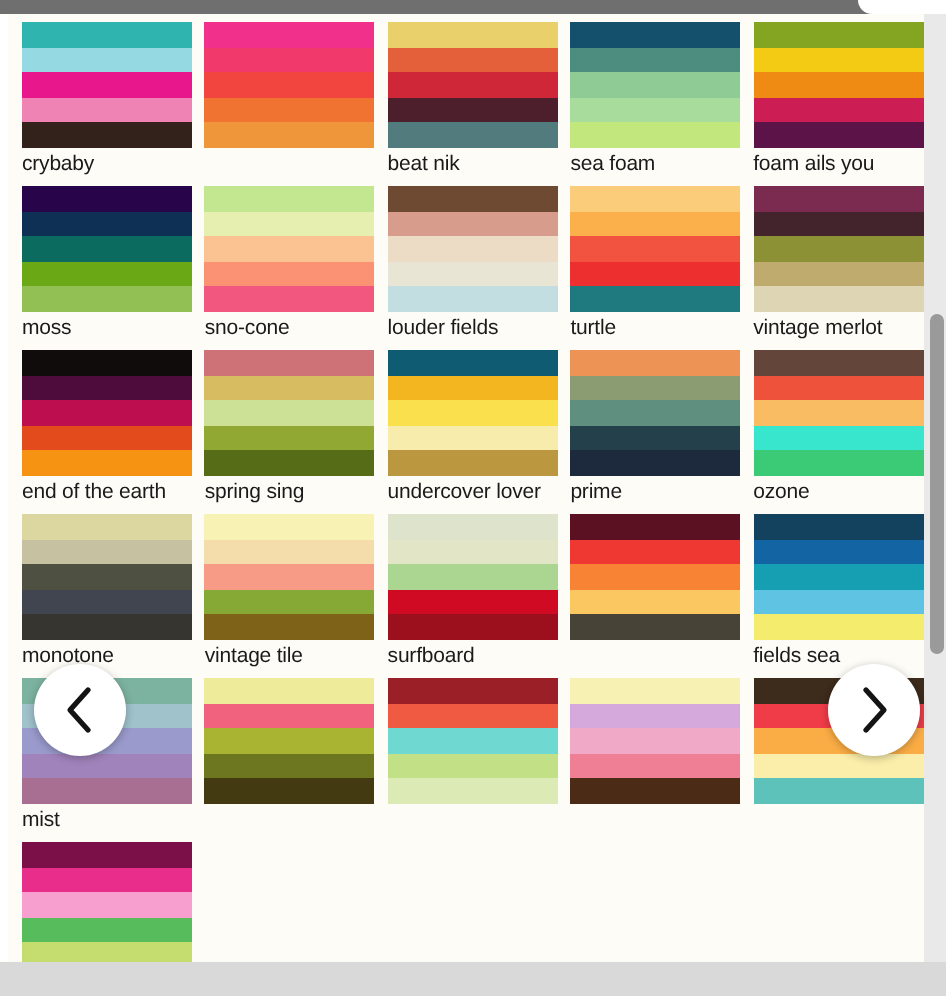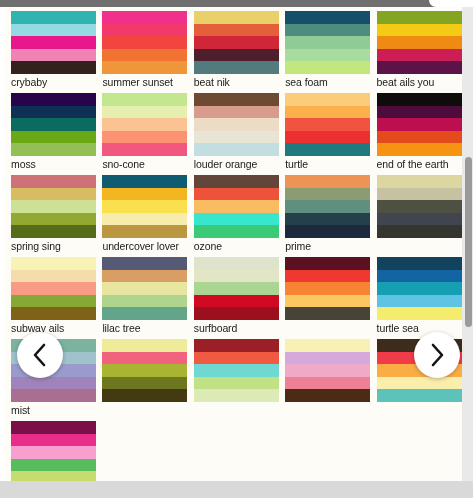--- a/index.html
+++ b/index.html
@@ -144,21 +144,20 @@
         <div class="palette-name">crybaby</div>
       </div>
       <div class="palette">
         <div class="swatches">
           <div class="swatch" style="background: rgb(240, 48, 138);"></div>
           <div class="swatch" style="background: rgb(242, 57, 108);"></div>
           <div class="swatch" style="background: rgb(242, 69, 63);"></div>
           <div class="swatch" style="background: rgb(240, 115, 49);"></div>
           <div class="swatch" style="background: rgb(240, 150, 58);"></div>
         </div>
-        <div class="palette-name">summer sunset</div>
       </div>
       <div class="palette">
         <div class="swatches">
           <div class="swatch" style="background: rgb(233, 208, 106);"></div>
           <div class="swatch" style="background: rgb(228, 96, 58);"></div>
           <div class="swatch" style="background: rgb(207, 39, 56);"></div>
           <div class="swatch" style="background: rgb(77, 31, 44);"></div>
           <div class="swatch" style="background: rgb(82, 123, 125);"></div>
         </div>
         <div class="palette-name">beat nik</div>
@@ -174,21 +173,21 @@
         <div class="palette-name">sea foam</div>
       </div>
       <div class="palette">
         <div class="swatches">
           <div class="swatch" style="background: rgb(132, 165, 33);"></div>
           <div class="swatch" style="background: rgb(244, 203, 20);"></div>
           <div class="swatch" style="background: rgb(239, 139, 18);"></div>
           <div class="swatch" style="background: rgb(204, 30, 85);"></div>
           <div class="swatch" style="background: rgb(92, 19, 71);"></div>
         </div>
-        <div class="palette-name">beat ails you</div>
+        <div class="palette-name">foam ails you</div>
       </div>
       <div class="palette">
         <div class="swatches">
           <div class="swatch" style="background: rgb(40, 5, 74);"></div>
           <div class="swatch" style="background: rgb(15, 48, 85);"></div>
           <div class="swatch" style="background: rgb(11, 107, 95);"></div>
           <div class="swatch" style="background: rgb(107, 168, 21);"></div>
           <div class="swatch" style="background: rgb(147, 192, 84);"></div>
         </div>
         <div class="palette-name">moss</div>
@@ -204,34 +203,44 @@
         <div class="palette-name">sno-cone</div>
       </div>
       <div class="palette">
         <div class="swatches">
           <div class="swatch" style="background: rgb(111, 74, 50);"></div>
           <div class="swatch" style="background: rgb(215, 156, 140);"></div>
           <div class="swatch" style="background: rgb(236, 220, 197);"></div>
           <div class="swatch" style="background: rgb(232, 229, 213);"></div>
           <div class="swatch" style="background: rgb(194, 222, 224);"></div>
         </div>
-        <div class="palette-name">louder orange</div>
+        <div class="palette-name">louder fields</div>
       </div>
       <div class="palette">
         <div class="swatches">
           <div class="swatch" style="background: rgb(251, 205, 123);"></div>
           <div class="swatch" style="background: rgb(251, 176, 76);"></div>
           <div class="swatch" style="background: rgb(242, 82, 64);"></div>
           <div class="swatch" style="background: rgb(238, 47, 47);"></div>
           <div class="swatch" style="background: rgb(31, 122, 128);"></div>
         </div>
         <div class="palette-name">turtle</div>
       </div>
       <div class="palette">
         <div class="swatches">
+          <div class="swatch" style="background: rgb(123, 42, 80);"></div>
+          <div class="swatch" style="background: rgb(67, 35, 44);"></div>
+          <div class="swatch" style="background: rgb(141, 145, 54);"></div>
+          <div class="swatch" style="background: rgb(192, 171, 110);"></div>
+          <div class="swatch" style="background: rgb(222, 213, 180);"></div>
+        </div>
+        <div class="palette-name">vintage merlot</div>
+      </div>
+      <div class="palette">
+        <div class="swatches">
           <div class="swatch" style="background: rgb(16, 12, 12);"></div>
           <div class="swatch" style="background: rgb(78, 12, 60);"></div>
           <div class="swatch" style="background: rgb(189, 15, 79);"></div>
           <div class="swatch" style="background: rgb(227, 75, 28);"></div>
           <div class="swatch" style="background: rgb(247, 147, 18);"></div>
         </div>
         <div class="palette-name">end of the earth</div>
       </div>
       <div class="palette">
         <div class="swatches">
@@ -248,66 +257,57 @@
           <div class="swatch" style="background: rgb(15, 91, 114);"></div>
           <div class="swatch" style="background: rgb(244, 182, 32);"></div>
           <div class="swatch" style="background: rgb(250, 224, 76);"></div>
           <div class="swatch" style="background: rgb(247, 236, 171);"></div>
           <div class="swatch" style="background: rgb(187, 151, 64);"></div>
         </div>
         <div class="palette-name">undercover lover</div>
       </div>
       <div class="palette">
         <div class="swatches">
+          <div class="swatch" style="background: rgb(236, 147, 85);"></div>
+          <div class="swatch" style="background: rgb(139, 156, 115);"></div>
+          <div class="swatch" style="background: rgb(95, 143, 126);"></div>
+          <div class="swatch" style="background: rgb(36, 65, 75);"></div>
+          <div class="swatch" style="background: rgb(29, 42, 62);"></div>
+        </div>
+        <div class="palette-name">prime</div>
+      </div>
+      <div class="palette">
+        <div class="swatches">
           <div class="swatch" style="background: rgb(99, 69, 58);"></div>
           <div class="swatch" style="background: rgb(239, 82, 58);"></div>
           <div class="swatch" style="background: rgb(249, 188, 98);"></div>
           <div class="swatch" style="background: rgb(56, 230, 205);"></div>
           <div class="swatch" style="background: rgb(59, 202, 118);"></div>
         </div>
         <div class="palette-name">ozone</div>
       </div>
       <div class="palette">
         <div class="swatches">
-          <div class="swatch" style="background: rgb(236, 147, 85);"></div>
-          <div class="swatch" style="background: rgb(139, 156, 115);"></div>
-          <div class="swatch" style="background: rgb(95, 143, 126);"></div>
-          <div class="swatch" style="background: rgb(36, 65, 75);"></div>
-          <div class="swatch" style="background: rgb(29, 42, 62);"></div>
-        </div>
-        <div class="palette-name">prime</div>
-      </div>
-      <div class="palette">
-        <div class="swatches">
           <div class="swatch" style="background: rgb(220, 215, 160);"></div>
           <div class="swatch" style="background: rgb(198, 193, 160);"></div>
           <div class="swatch" style="background: rgb(78, 81, 66);"></div>
           <div class="swatch" style="background: rgb(65, 69, 80);"></div>
           <div class="swatch" style="background: rgb(54, 53, 47);"></div>
         </div>
+        <div class="palette-name">monotone</div>
       </div>
       <div class="palette">
         <div class="swatches">
           <div class="swatch" style="background: rgb(248, 243, 180);"></div>
           <div class="swatch" style="background: rgb(245, 220, 171);"></div>
           <div class="swatch" style="background: rgb(247, 155, 134);"></div>
           <div class="swatch" style="background: rgb(134, 169, 54);"></div>
           <div class="swatch" style="background: rgb(125, 98, 23);"></div>
         </div>
-        <div class="palette-name">subway ails</div>
-      </div>
-      <div class="palette">
-        <div class="swatches">
-          <div class="swatch" style="background: rgb(86, 90, 116);"></div>
-          <div class="swatch" style="background: rgb(217, 158, 99);"></div>
-          <div class="swatch" style="background: rgb(231, 229, 160);"></div>
-          <div class="swatch" style="background: rgb(174, 212, 142);"></div>
-          <div class="swatch" style="background: rgb(99, 165, 138);"></div>
-        </div>
-        <div class="palette-name">lilac tree</div>
+        <div class="palette-name">vintage tile</div>
       </div>
       <div class="palette">
         <div class="swatches">
           <div class="swatch" style="background: rgb(221, 228, 203);"></div>
           <div class="swatch" style="background: rgb(226, 229, 198);"></div>
           <div class="swatch" style="background: rgb(171, 214, 146);"></div>
           <div class="swatch" style="background: rgb(207, 10, 34);"></div>
           <div class="swatch" style="background: rgb(156, 15, 29);"></div>
         </div>
         <div class="palette-name">surfboard</div>
@@ -322,21 +322,21 @@
         </div>
       </div>
       <div class="palette">
         <div class="swatches">
           <div class="swatch" style="background: rgb(18, 66, 94);"></div>
           <div class="swatch" style="background: rgb(19, 100, 162);"></div>
           <div class="swatch" style="background: rgb(22, 158, 178);"></div>
           <div class="swatch" style="background: rgb(95, 195, 227);"></div>
           <div class="swatch" style="background: rgb(243, 236, 108);"></div>
         </div>
-        <div class="palette-name">turtle sea</div>
+        <div class="palette-name">fields sea</div>
       </div>
       <div class="palette">
         <div class="swatches">
           <div class="swatch" style="background: rgb(124, 178, 160);"></div>
           <div class="swatch" style="background: rgb(159, 194, 203);"></div>
           <div class="swatch" style="background: rgb(154, 154, 204);"></div>
           <div class="swatch" style="background: rgb(160, 131, 187);"></div>
           <div class="swatch" style="background: rgb(168, 111, 146);"></div>
         </div>
         <div class="palette-name">mist</div>

